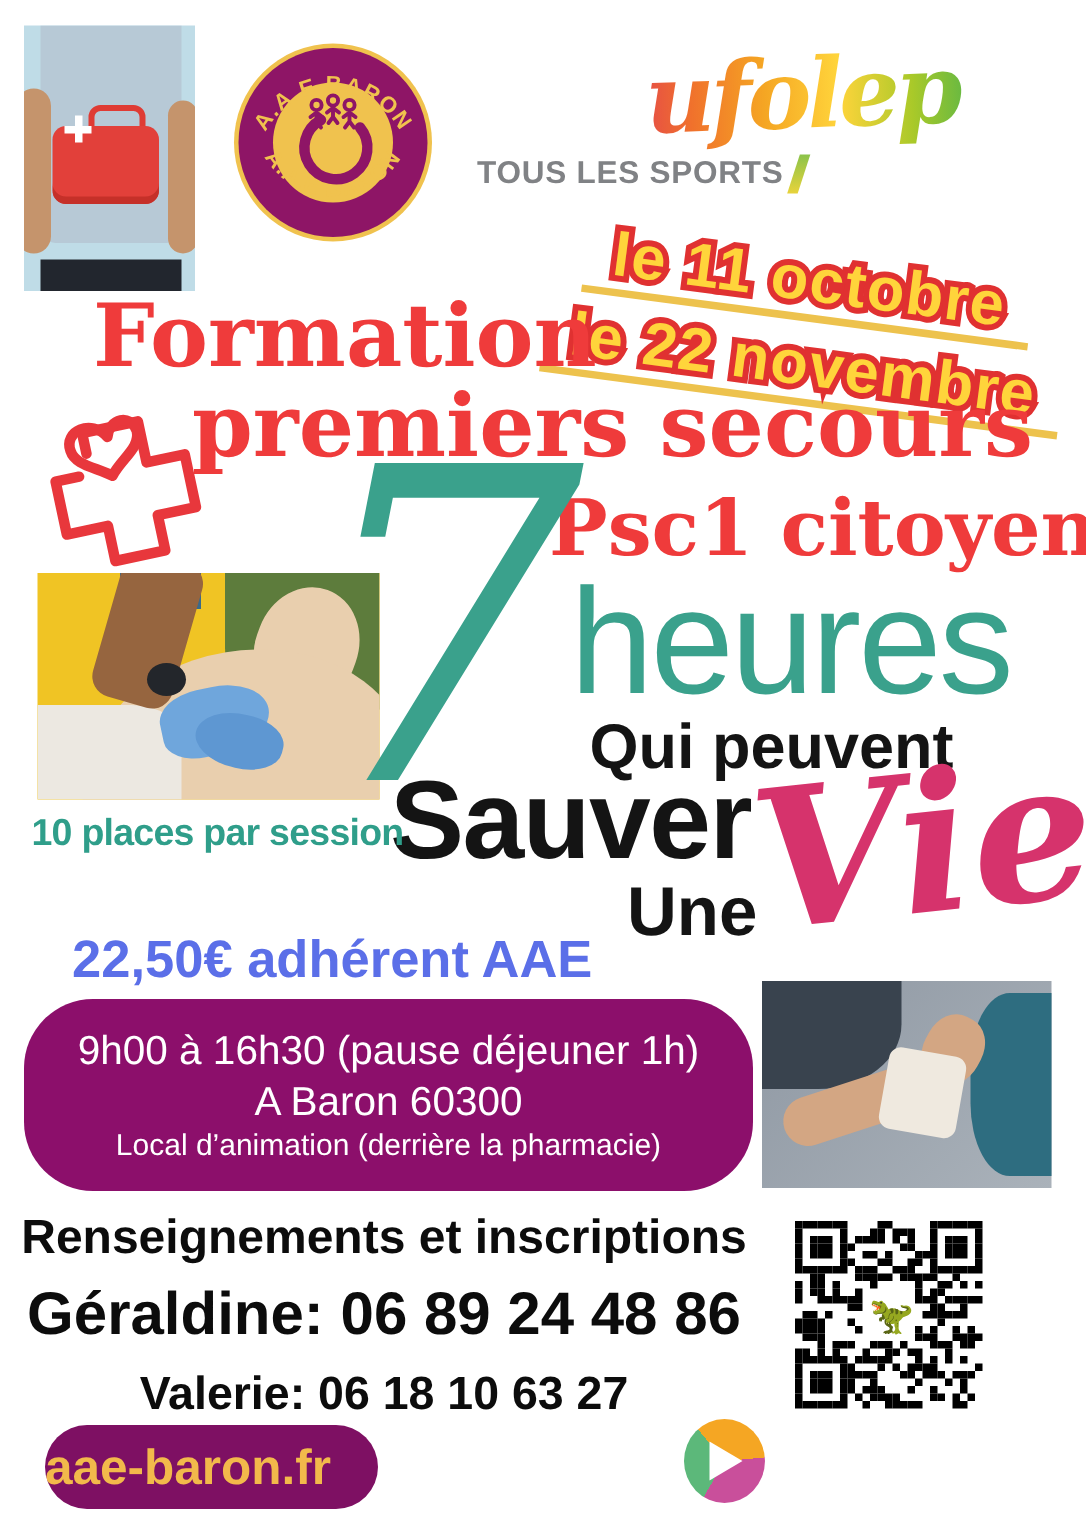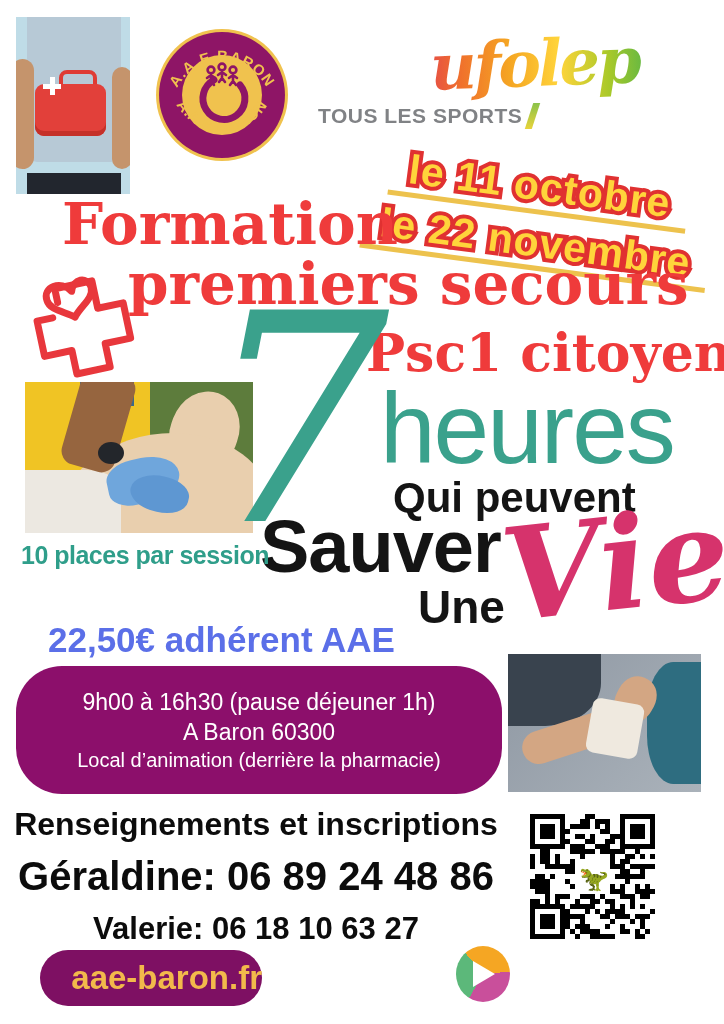--- a/index.html
+++ b/index.html
@@ -78,21 +78,21 @@
 
   
   .places{left:21px;top:541px;font-size:25px;font-weight:bold;letter-spacing:-0.5px;color:#2f9e8a;}
   .price{color:#5b6fe8;font-weight:bold;white-space:nowrap;}
   .price-1{left:48px;top:577px;font-size:36px;}
   .price-2{left:48px;top:620px;font-size:35px;}
 
   
   .schedule-box{left:16px;top:666px;width:486px;height:128px;background:#8c0f6b;border-radius:46px;
     display:flex;flex-direction:column;align-items:center;justify-content:center;gap:3px;color:#fff;}
-  .sch-1,.sch-2{font-size:23px;}
+  .sch-1,.sch-2{font-size:27px;}
   .sch-3{font-size:20px;}
 
   
   .photo-bandage{left:508px;top:654px;width:193px;height:138px;overflow:hidden;
     background:linear-gradient(135deg,#8f98a3,#aab2ba);}
   .bd-jacket{position:absolute;left:0;top:0;width:48%;height:52%;background:#39434e;border-radius:0 0 60% 0;}
   .bd-cloth{position:absolute;right:-6%;top:6%;width:34%;height:88%;background:#2e6d80;border-radius:40% 0 0 40%;}
   .bd-arm{position:absolute;left:6%;top:46%;width:64%;height:24%;background:#d3a683;border-radius:18px;transform:rotate(-18deg);}
   .bd-hand{position:absolute;left:56%;top:16%;width:20%;height:34%;background:#d3a683;border-radius:45%;transform:rotate(28deg);}
   .bd-bandage{position:absolute;left:42%;top:34%;width:27%;height:40%;background:#efe9df;border-radius:8px;transform:rotate(10deg);}
@@ -103,22 +103,22 @@
   .contact-phone1{font-size:40px;margin-top:11px;}
   .contact-phone2{font-size:31px;margin-top:12px;}
 
   
   .qr{left:528px;top:812px;width:129px;height:129px;background:#fff;padding:2px;}
   .qr-grid{position:relative;width:125px;height:125px;background:#fff;}
   .qr-cell{position:absolute;width:5px;height:5px;background:#000;}
   .qr-dino{position:absolute;left:50%;top:50%;transform:translate(-50%,-52%);font-size:24px;line-height:1;}
 
   
-  .site-pill{left:40px;top:950px;width:222px;height:56px;background:#7e1063;border-radius:28px;
-    display:flex;align-items:center;justify-content:flex-end;color:#f2b94b;font-weight:bold;font-size:33px;}
+  .site-pill{left:30px;top:950px;width:222px;height:56px;background:#7e1063;border-radius:28px;
+    display:flex;align-items:center;justify-content:flex-start;color:#f2b94b;font-weight:bold;font-size:33px;}
   .helloasso{left:384px;top:946px;display:flex;align-items:center;gap:28px;flex-direction:column;}
   .ha-icon{width:54px;height:56px;border-radius:50%;
     background:conic-gradient(from 210deg,#5cb87a 0 110deg,#f5a623 110deg 235deg,#c94f9b 235deg 360deg);
     position:relative;}
   .ha-icon::after{content:"";position:absolute;left:17px;top:15px;border-style:solid;
     border-width:13px 0 13px 22px;border-color:transparent transparent transparent #fff;}
   .ha-label{color:#333170;font-weight:bold;font-size:45px;letter-spacing:-1px;}
 </style>
 </head>
 <body>

